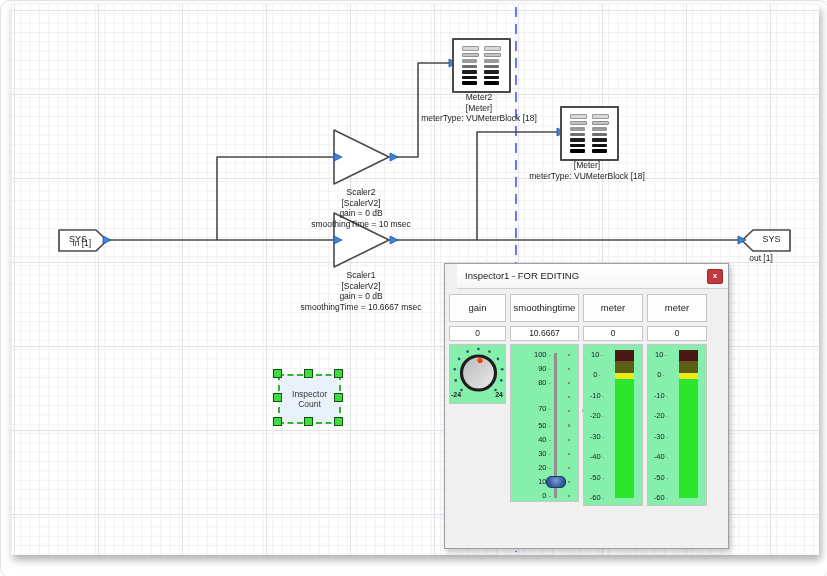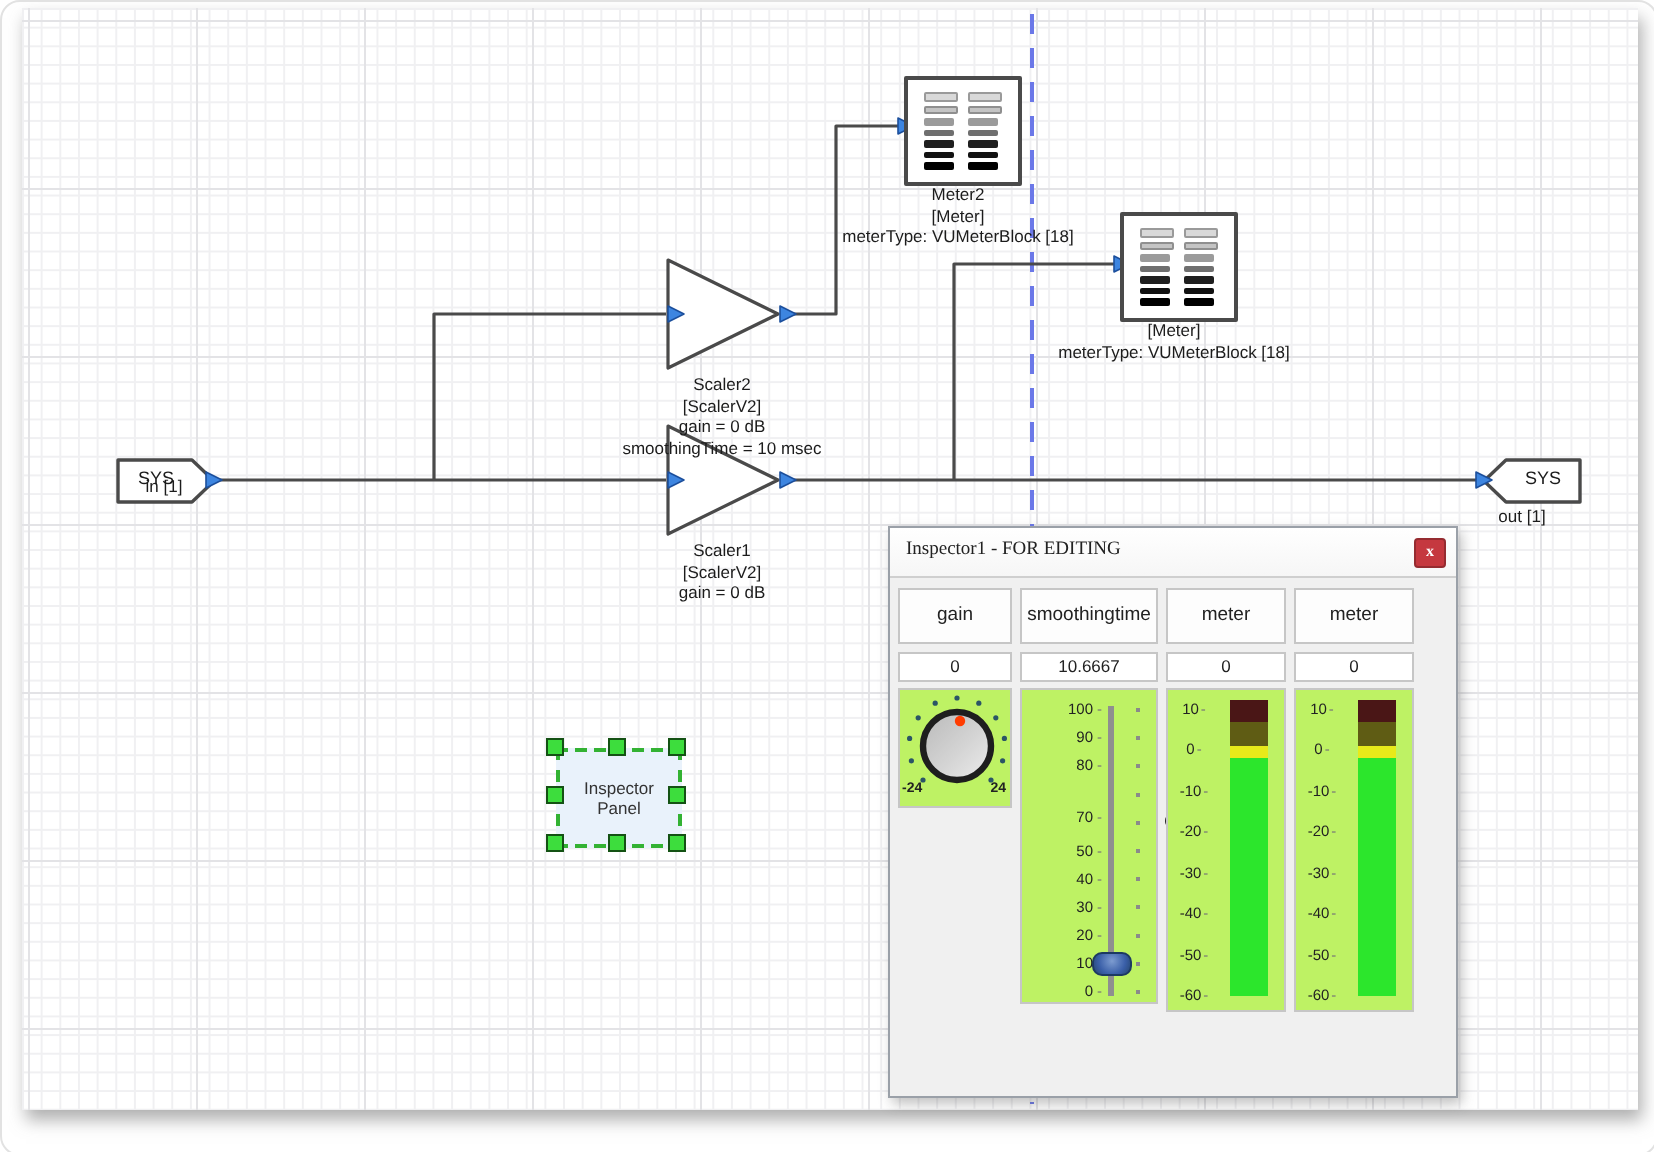--- a/index.html
+++ b/index.html
@@ -34,30 +34,30 @@
   .vucol i:nth-child(6){background:#111;}
   .vucol i:nth-child(7){background:#000;}
   
   .insp-block{position:absolute;left:277px;top:373px;width:59px;height:46px;z-index:5;background:#e9f2fb;
     border:2px dashed #33b233;display:flex;flex-direction:column;align-items:center;justify-content:center;
     font-size:8.5px;line-height:10px;color:#333;}
   .handle{position:absolute;width:7px;height:7px;background:#3ddd3d;border:1px solid #145214;z-index:6;}
   
   .win{position:absolute;left:443px;top:262px;width:283px;height:284px;z-index:10;background:#f0f0f0;
     border:1px solid #9aa0a8;box-shadow:2px 3px 6px rgba(80,80,80,.35);}
-  .titlebar{position:absolute;left:0;top:0;right:0;height:24px;background:linear-gradient(#ffffff,#f6f6f6);
-    border-bottom:1px solid #cfcfcf;font-family:Liberation Serif, serif;}
+  .titlebar{position:absolute;left:12px;top:0;right:0;height:24px;background:linear-gradient(#ffffff,#f6f6f6);
+    border-bottom:1px solid #cfcfcf;}
   .title{position:absolute;left:8px;top:6px;font-size:9.5px;color:#222;}
   .close{position:absolute;right:5px;top:5px;width:14px;height:13px;background:#c5383f;border:1px solid #952b30;
     border-radius:2px;color:#fff;font-size:8px;line-height:12px;text-align:center;font-weight:bold;}
   .col{position:absolute;top:30px;border-radius:13px;}
   .cell{background:#fdfdfd;border:1px solid #c6c6c6;text-align:center;color:#222;}
   .hdr{height:26px;line-height:26px;font-size:9.5px;}
   .val{margin-top:4px;height:13px;line-height:13px;font-size:8.5px;background:#fff;}
-  .panel{position:relative;margin-top:3px;background:#bef264;border:1px solid #c6c6c6;}
+  .panel{position:relative;margin-top:3px;background:#86efac;border:1px solid #c6c6c6;}
   .minmax{position:absolute;font-size:7px;font-weight:bold;color:#222;z-index:2;}
   
   .sl-track{position:absolute;left:43px;top:8px;width:2.5px;height:145px;background:#8f8f8f;}
   .sl-dots{position:absolute;left:57px;top:9px;width:2px;height:144px;
     background:repeating-linear-gradient(to bottom,#8a8a8a 0 2px,transparent 2px 14.1px);}
   .sl-tick{position:absolute;left:0;width:40px;height:10px;font-size:7.5px;color:#222;text-align:right;}
   .sl-tick em{font-style:normal;color:#777;margin-left:2px;}
   .sl-thumb{position:absolute;left:35px;width:18px;height:10px;border-radius:5px;
     background:radial-gradient(circle at 50% 35%,#7d9cd0,#3a5fa8 60%,#26456e);border:1px solid #1d3a62;}
   
@@ -164,25 +164,26 @@
   <div class="lbl" style="left:250px;top:186px;width:220px;">
     <div>Scaler2</div>
     <div>[ScalerV2]</div>
     <div>gain = 0 dB</div>
     <div>smoothingTime = 10 msec</div>
   </div>
   <div class="lbl" style="left:250px;top:269px;width:220px;">
     <div>Scaler1</div>
     <div>[ScalerV2]</div>
     <div>gain = 0 dB</div>
+    <div>smoothingTime = 10.6667 msec</div>
   </div>
 
   <div class="insp-block">
     <div>Inspector</div>
-    <div>Panel</div>
+    <div>Count</div>
   </div>
   <div class="handle" style="left:272px;top:368px;"></div>
   <div class="handle" style="left:303px;top:368px;"></div>
   <div class="handle" style="left:333px;top:368px;"></div>
   <div class="handle" style="left:272px;top:392px;"></div>
   <div class="handle" style="left:333px;top:392px;"></div>
   <div class="handle" style="left:272px;top:416px;"></div>
   <div class="handle" style="left:303px;top:416px;"></div>
   <div class="handle" style="left:333px;top:416px;"></div>
 

